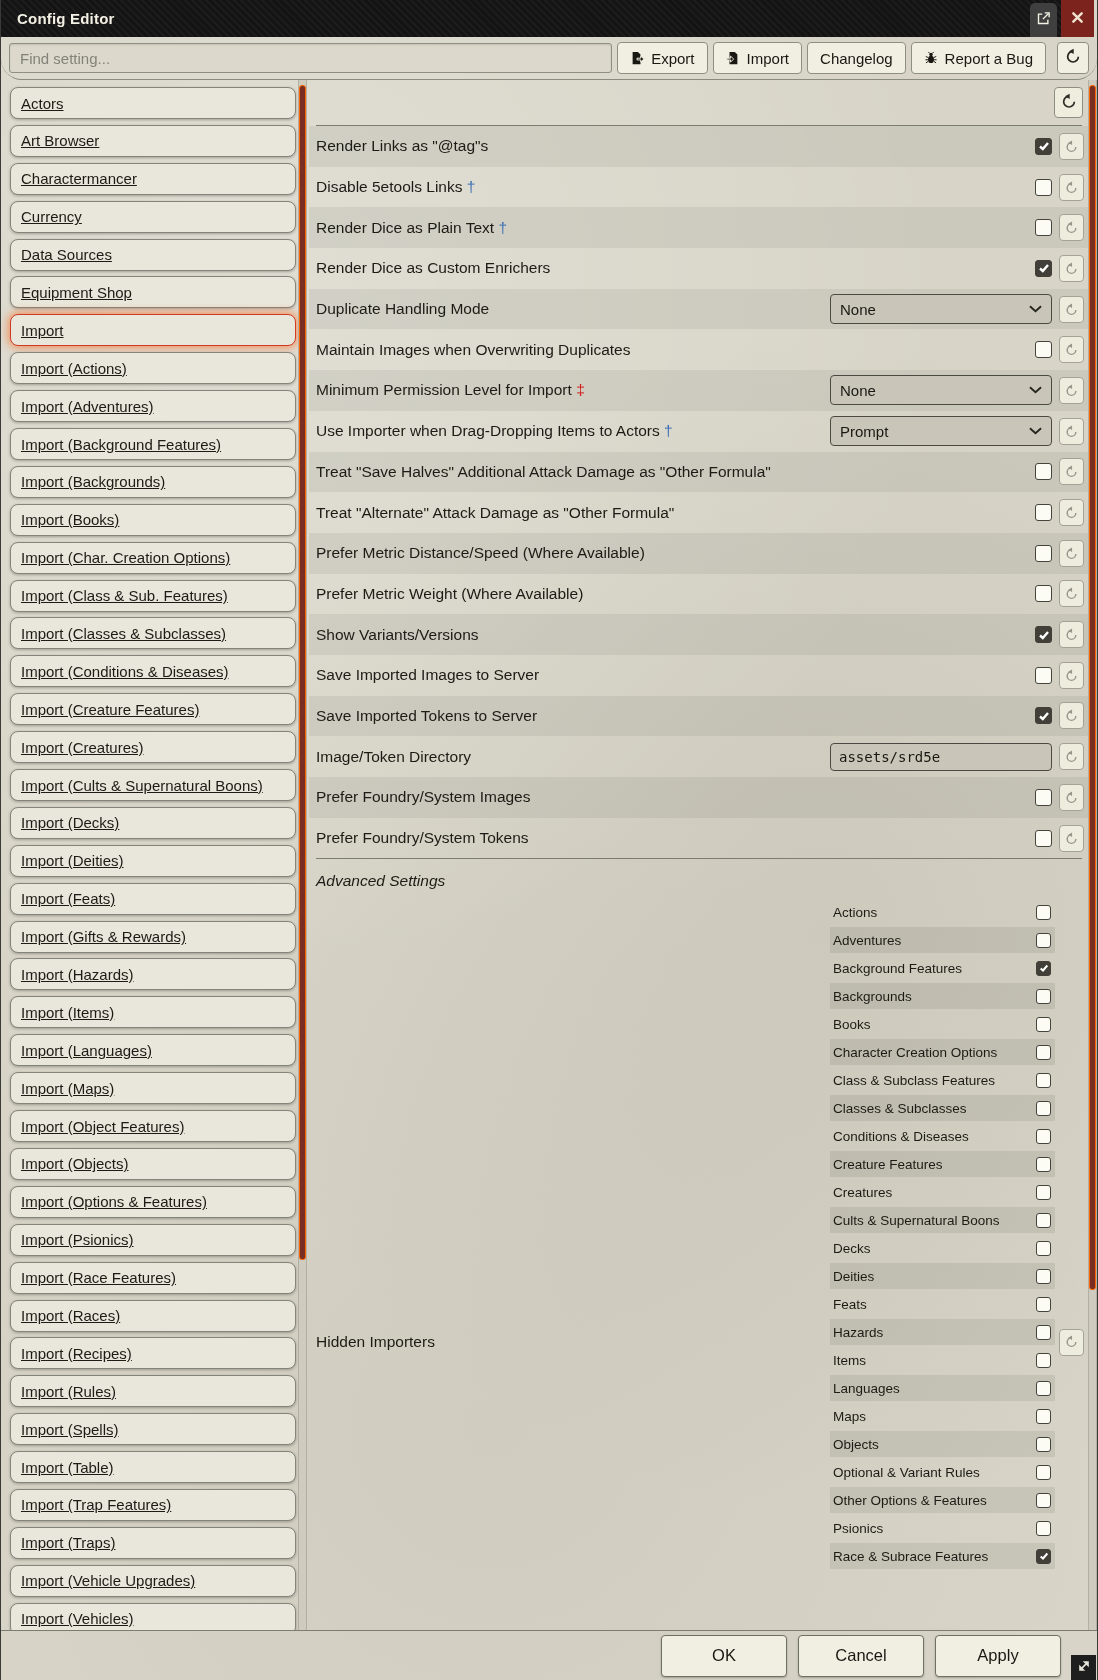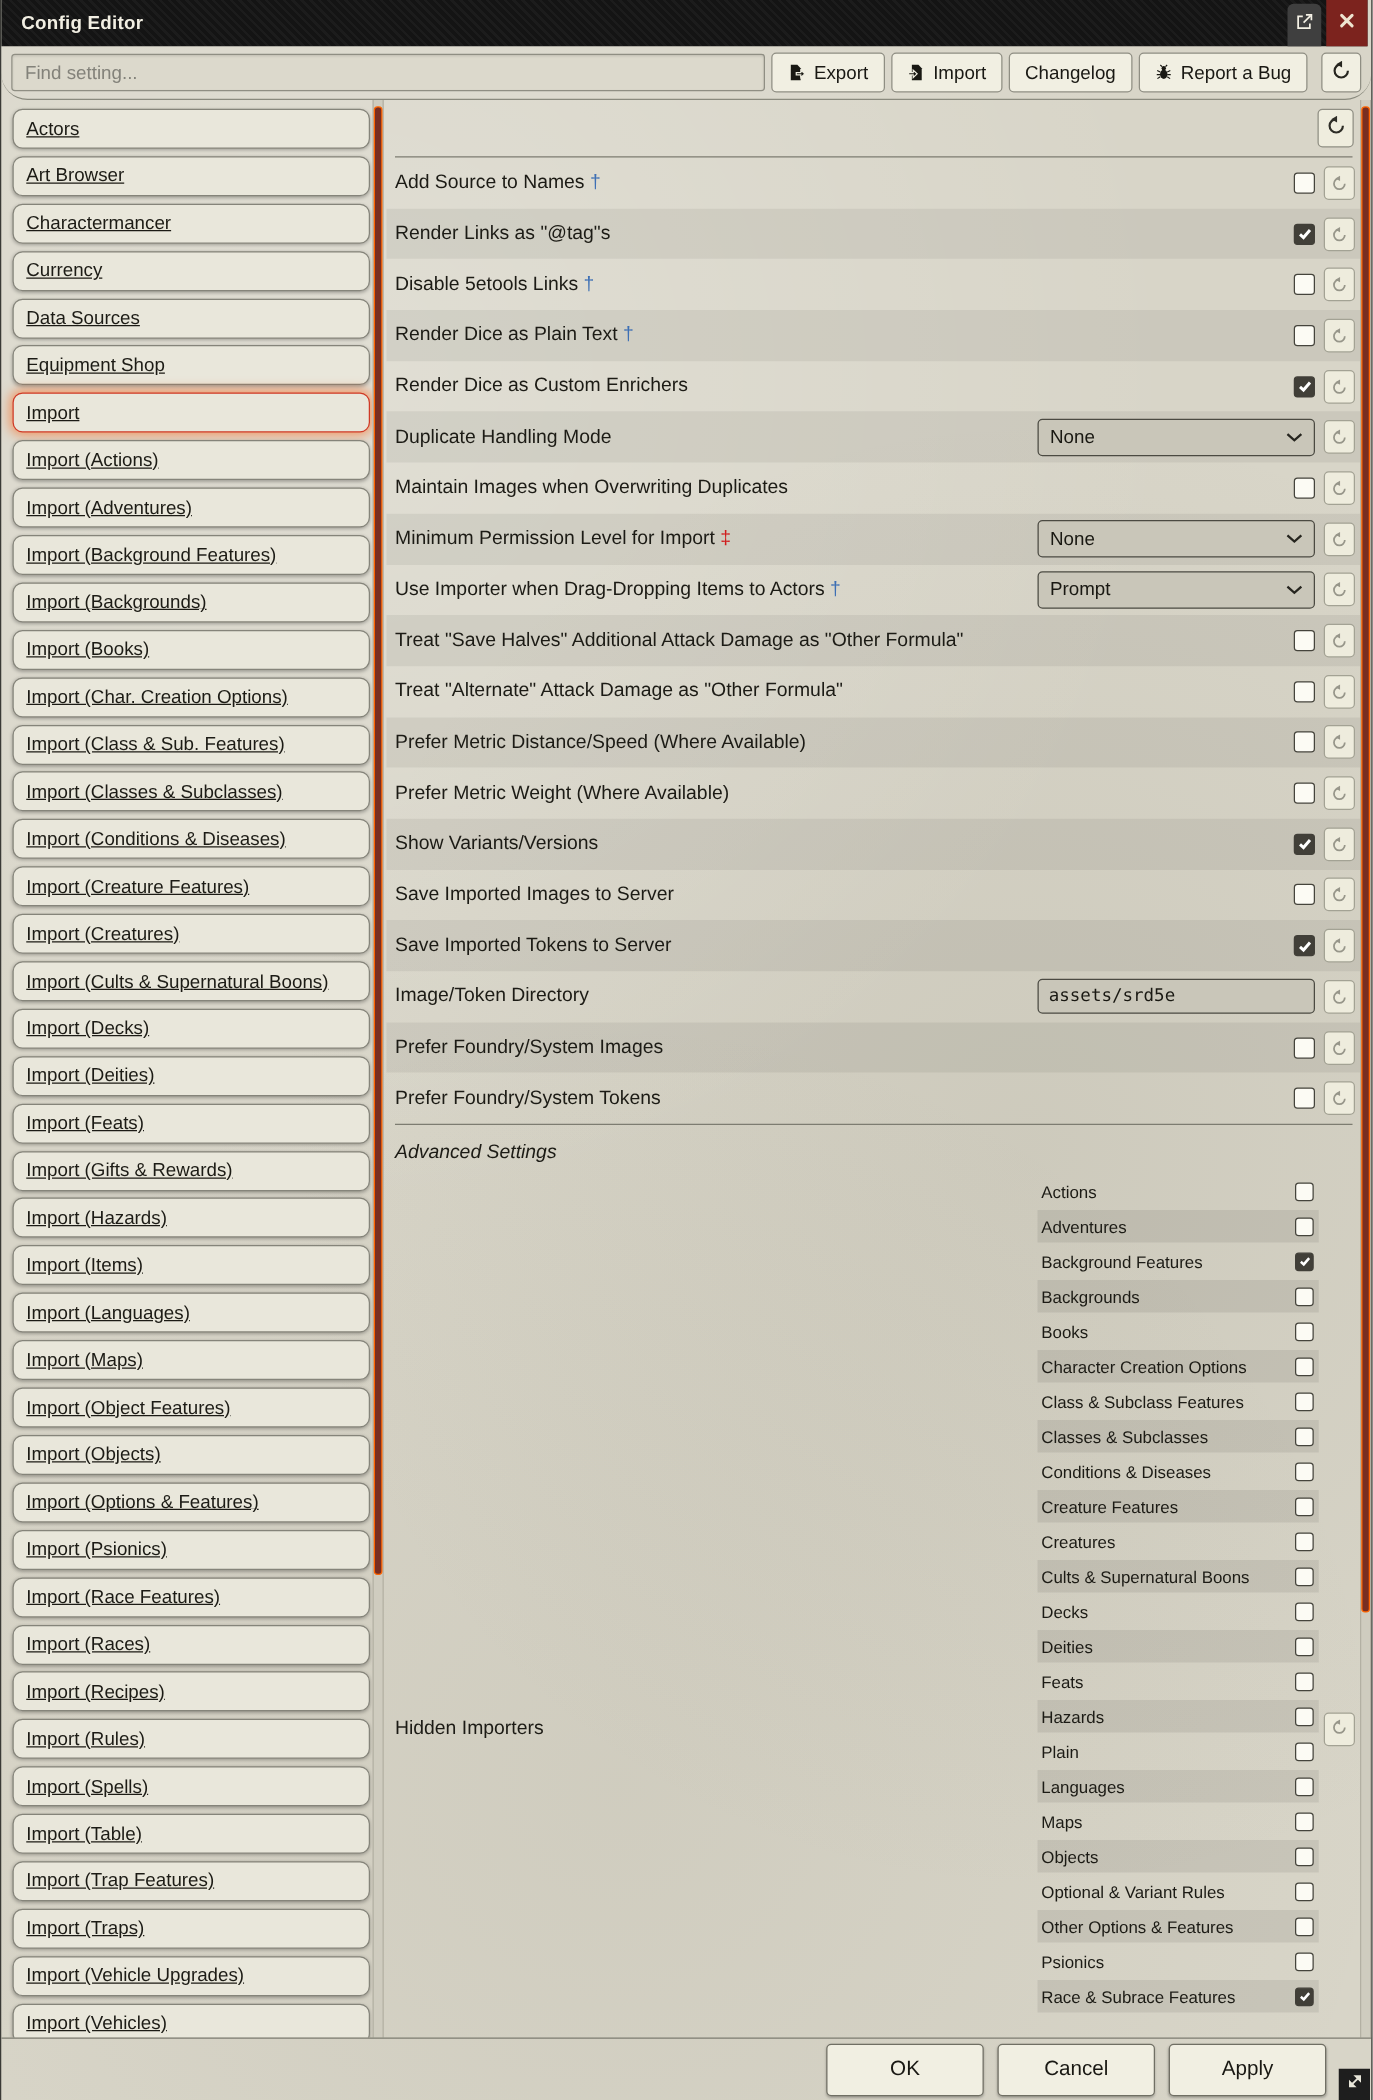--- a/index.html
+++ b/index.html
@@ -299,32 +299,20 @@
       <div class="toprow">
         <div class="reset-lg">
           <span class="js-reset-icon"><svg viewBox="0 0 24 24">
                 <path d="M12 5a8 8 0 1 0 8 8" fill="none" stroke="currentColor" stroke-width="2.6"></path>
                 <path d="M13 1 6 5l7 4z" fill="currentColor"></path>
               </svg></span>
         </div>
       </div>
       <hr class="mainhr">
       <div id="settings-rows">
-          <div class="row">
-            <span class="row-label">Add Source to Names <span class="sym-dagger">†</span></span>
-            <span class="cb"></span>
-            <div class="reset-sm">
-              <span style="display: flex;">
-                <svg viewBox="0 0 24 24">
-                  <path d="M12 5a8 8 0 1 0 8 8" fill="none" stroke="currentColor" stroke-width="2.6"></path>
-                  <path d="M13 1 6 5l7 4z" fill="currentColor"></path>
-                </svg>
-              </span>
-            </div>
-          </div>
           <div class="row striped">
             <span class="row-label">Render Links as "@tag"s</span>
             <span class="cb checked">
               <span style="display: flex;">
                 <svg viewBox="0 0 12 12" fill="none" stroke="#fff" stroke-width="2.4">
                   <path d="M2 6.5 4.8 9 10 3"></path>
                 </svg>
               </span>
             </span>
             <div class="reset-sm">
@@ -655,21 +643,21 @@
             </div>
             <div class="hi-row">
               <span>Feats</span>
               <span class="cb hi-cb"></span>
             </div>
             <div class="hi-row striped">
               <span>Hazards</span>
               <span class="cb hi-cb"></span>
             </div>
             <div class="hi-row">
-              <span>Plain</span>
+              <span>Items</span>
               <span class="cb hi-cb"></span>
             </div>
             <div class="hi-row striped">
               <span>Languages</span>
               <span class="cb hi-cb"></span>
             </div>
             <div class="hi-row">
               <span>Maps</span>
               <span class="cb hi-cb"></span>
             </div>

